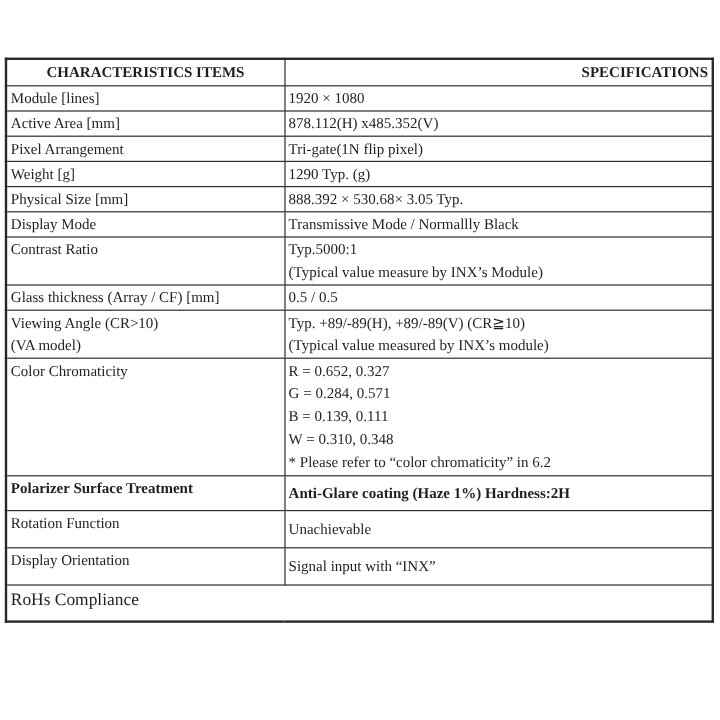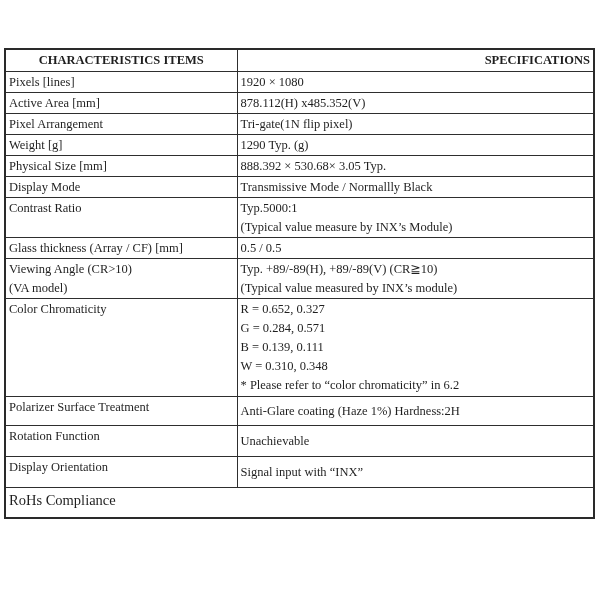--- a/index.html
+++ b/index.html
@@ -69,21 +69,21 @@
     </colgroup>
     <thead>
       <tr style="height:21px">
         <th class="col-item-header">CHARACTERISTICS ITEMS</th>
         <th class="col-spec-header">SPECIFICATIONS</th>
       </tr>
     </thead>
     <tbody>
         <tr style="height: 20px;">
           <td class="item-cell">
-            <div>Pixels [lines]</div>
+            <div>Module [lines]</div>
           </td>
           <td class="spec-cell">
             <div>1920 × 1080</div>
           </td>
         </tr>
         <tr style="height: 19px;">
           <td class="item-cell">
             <div>Active Area [mm]</div>
           </td>
           <td class="spec-cell">
@@ -154,21 +154,21 @@
             <div>Color Chromaticity</div>
           </td>
           <td class="spec-cell">
             <div>R = 0.652, 0.327</div>
             <div>G = 0.284, 0.571</div>
             <div>B = 0.139, 0.111</div>
             <div>W = 0.310, 0.348</div>
             <div>* Please refer to “color chromaticity” in 6.2</div>
           </td>
         </tr>
-        <tr style="height: 29px;">
+        <tr style="height: 29px; font-weight: bold;">
           <td class="item-cell">
             <div>Polarizer Surface Treatment</div>
           </td>
           <td class="spec-cell vmid">
             <div>Anti-Glare coating (Haze 1%) Hardness:2H</div>
           </td>
         </tr>
         <tr style="height: 31px;">
           <td class="item-cell">
             <div>Rotation Function</div>

